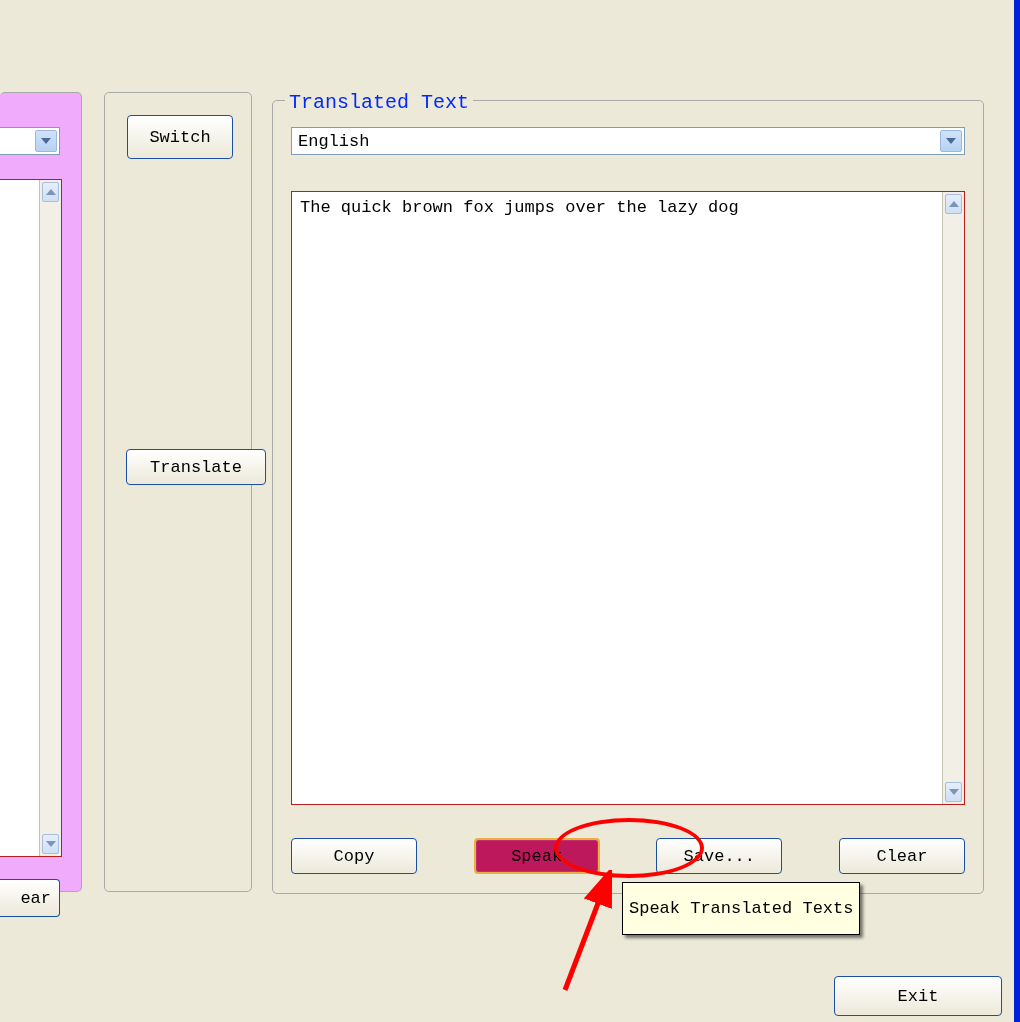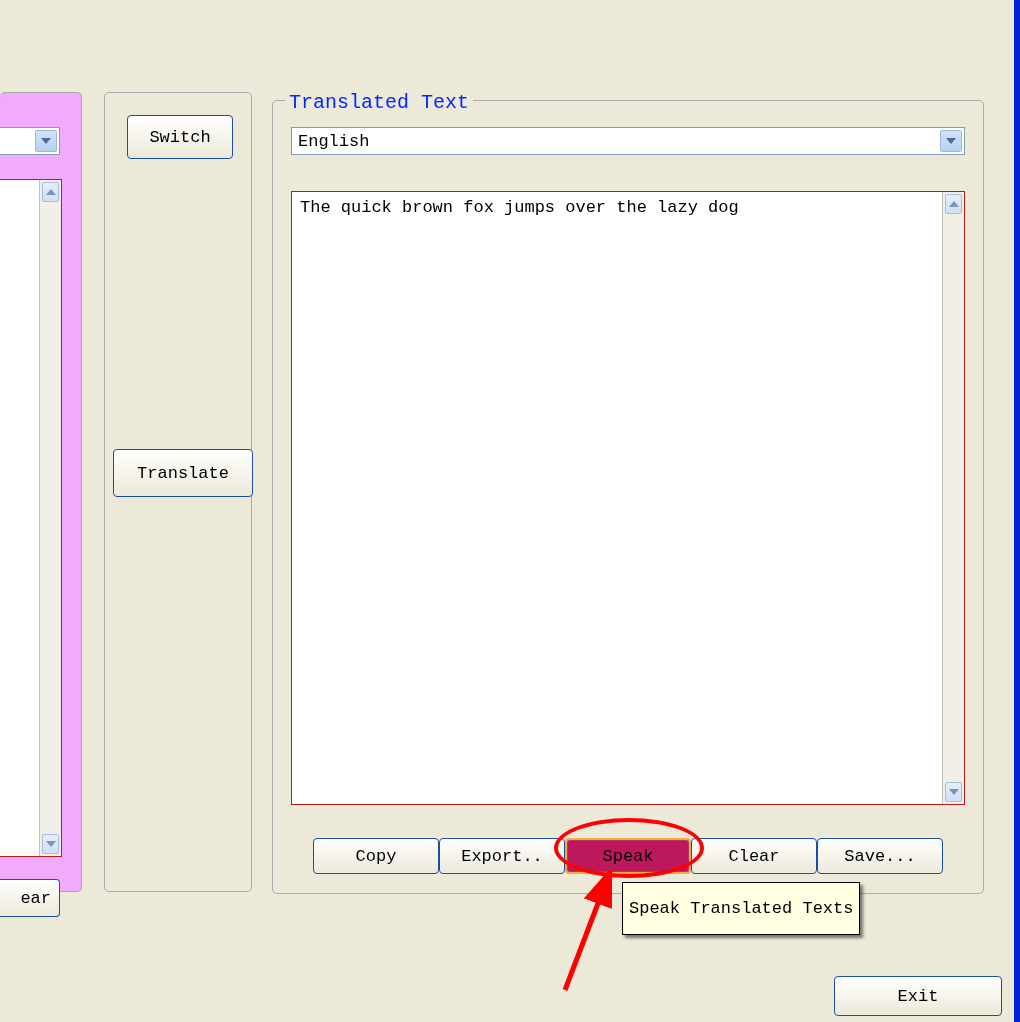--- a/index.html
+++ b/index.html
@@ -196,25 +196,25 @@
     border: 1px solid #1b4fa3;
     border-left: none;
     border-radius: 0 4px 4px 0;
     display: flex; align-items: center; justify-content: flex-end;
     padding-right: 8px;
     font-family: "Courier New", monospace;
     font-size: 17px;
   }
 
   .mid-switch { position: absolute; left: 22px; top: 22px; width: 106px; height: 44px; }
-  .mid-translate { position: absolute; left: 8px; top: 356px; width: 140px; height: 48px; }
+  .mid-translate { position: absolute; left: 21px; top: 356px; width: 140px; height: 36px; }
 
   .right-combo { position: absolute; left: 18px; top: 26px; right: 18px; }
   .right-textarea { position: absolute; left: 18px; top: 90px; right: 18px; height: 614px; }
-  .btn-row { position: absolute; left: 18px; right: 18px; bottom: 18px; height: 38px; display: flex; justify-content: center; align-items: center; }
+  .btn-row { position: absolute; left: 18px; right: 18px; bottom: 18px; height: 38px; display: flex; justify-content: space-between; align-items: center; }
   .btn-row .xp-btn { width: 126px; height: 36px; }
 
   .exit-btn { position: absolute; right: 18px; bottom: 6px; width: 168px; height: 40px; }
 </style>
 </head>
 <body>
 
 <div class="right-blue-border"></div>
 
 <div class="left-panel">
@@ -256,31 +256,28 @@
     <div class="scrollbar-col">
       <div class="scroll-arrow up"></div>
       <div class="scroll-arrow down"></div>
     </div>
   </div>
 
   <div class="btn-row">
     <div class="xp-btn">
       <span>Copy</span>
     </div>
-    <div class="xp-btn">
-      <span>Export..</span>
-    </div>
     <div class="xp-btn highlight">
       <span>Speak</span>
     </div>
     <div class="xp-btn">
+      <span>Save...</span>
+    </div>
+    <div class="xp-btn">
       <span>Clear</span>
-    </div>
-    <div class="xp-btn">
-      <span>Save...</span>
     </div>
   </div>
 </div>
 
 <div class="anno-ellipse" style="left:554px; top:818px; width:150px; height:60px;"></div>
 
 <div class="tooltip-box" style="left:622px; top:882px;">
   <span>Speak Translated Texts</span>
 </div>
 

